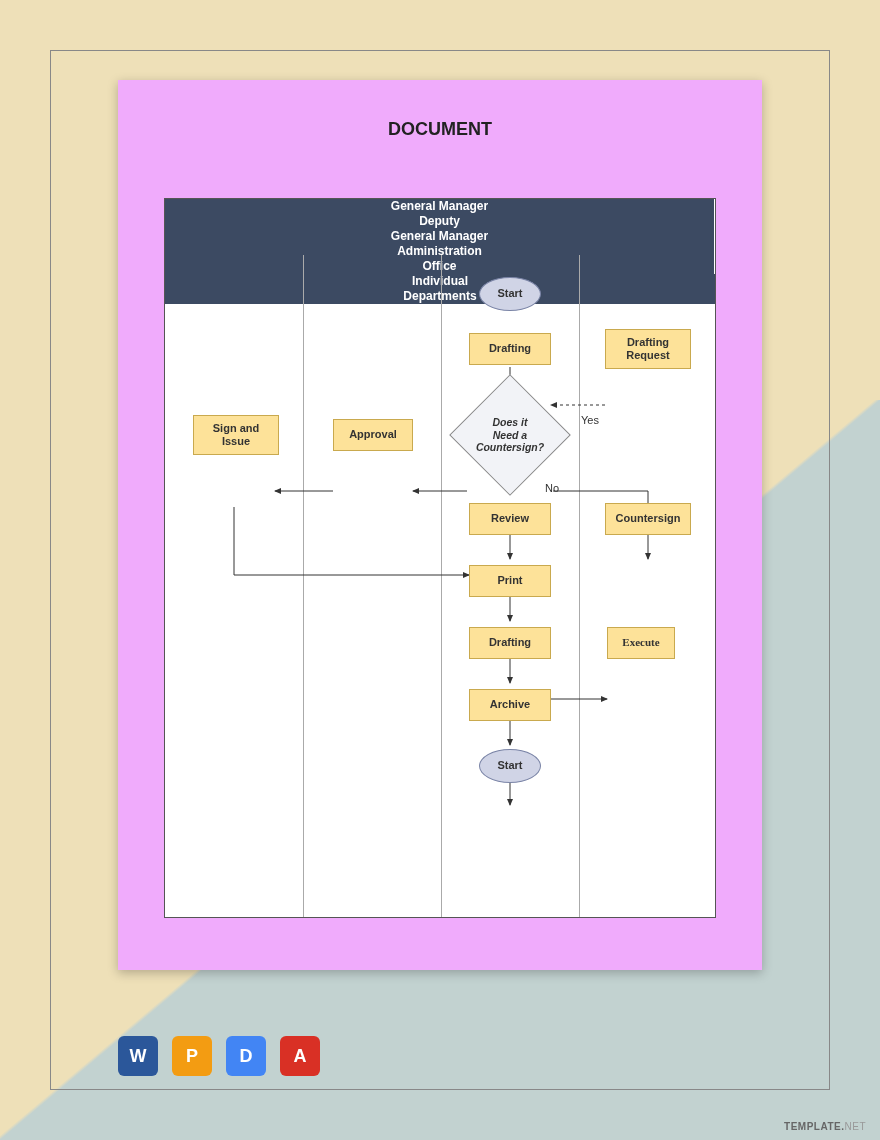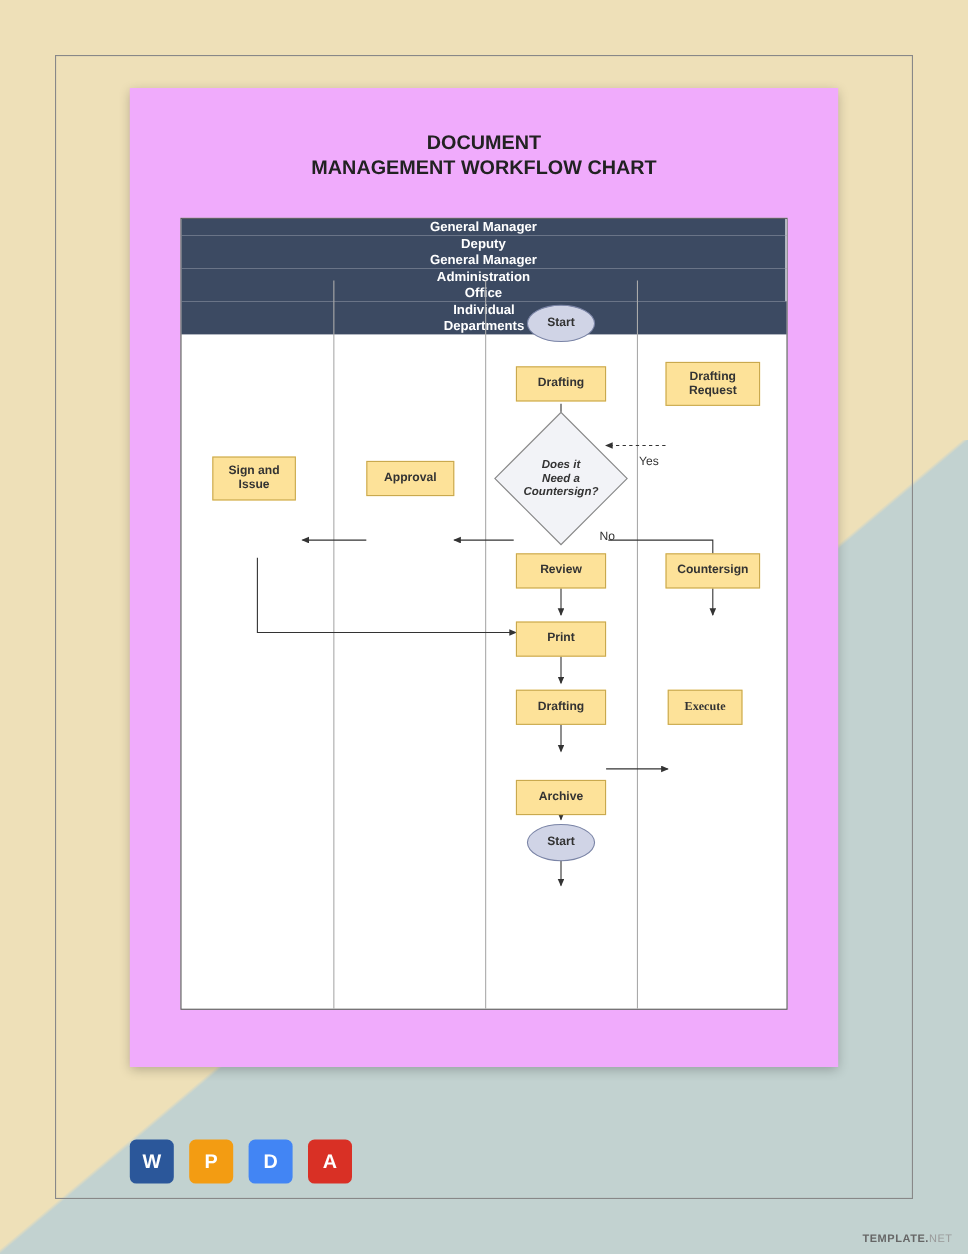--- a/index.html
+++ b/index.html
@@ -33,21 +33,20 @@
 </head>
 <body>
 
 <div class="bg-top"></div>
 <div class="bg-tri"></div>
 <div class="frame"></div>
 
 <div class="page">
   <div class="title">
     <div>DOCUMENT</div>
-    <div>MANAGEMENT WORKFLOW CHART</div>
   </div>
 
   <div class="swim">
     <div class="head">
       <div>General Manager</div>
       <div>Deputy<br>General Manager</div>
       <div>Administration<br>Office</div>
       <div>Individual<br>Departments</div>
     </div>
     <div class="lanes">
@@ -90,27 +89,27 @@
       </svg>
 
       <div class="node oval" style="left:314px;top:22px;width:62px;height:34px;">Start</div>
       <div class="node rect" style="left:304px;top:78px;width:82px;height:32px;">Drafting</div>
       <div class="node rect" style="left:440px;top:74px;width:86px;height:40px;">Drafting<br>Request</div>
       <div class="node diamond" style="left:302px;top:137px;font-style:italic;">
         <div class="dinner"></div>
         <div class="dtext">Does it<br>Need a<br>Countersign?</div>
       </div>
       <div class="node rect" style="left:168px;top:164px;width:80px;height:32px;">Approval</div>
-      <div class="node rect" style="left:28px;top:160px;width:76px;height:40px;">Sign and<br>Issue</div>
+      <div class="node rect" style="left:28px;top:160px;width:86px;height:40px;">Sign and<br>Issue</div>
       <div class="node rect" style="left:304px;top:248px;width:82px;height:32px;">Review</div>
       <div class="node rect" style="left:440px;top:248px;width:86px;height:32px;">Countersign</div>
       <div class="node rect" style="left:304px;top:310px;width:82px;height:32px;">Print</div>
       <div class="node rect" style="left:304px;top:372px;width:82px;height:32px;">Drafting</div>
       <div class="node rect" style="left:442px;top:372px;width:68px;height:32px;font-family:Liberation Serif, serif;">Execute</div>
-      <div class="node rect" style="left:304px;top:434px;width:82px;height:32px;margin-top:20px;">Archive</div>
+      <div class="node rect" style="left:304px;top:434px;width:82px;height:32px;">Archive</div>
       <div class="node oval" style="left:314px;top:494px;width:62px;height:34px;">Start</div>
 
       <div class="lbl" style="left:416px;top:159px;">Yes</div>
       <div class="lbl" style="left:352px;top:227px;margin-left:28px;">No</div>
     </div>
   </div>
 </div>
 
 <div class="ficons">
   <div class="fic fw">W</div>

